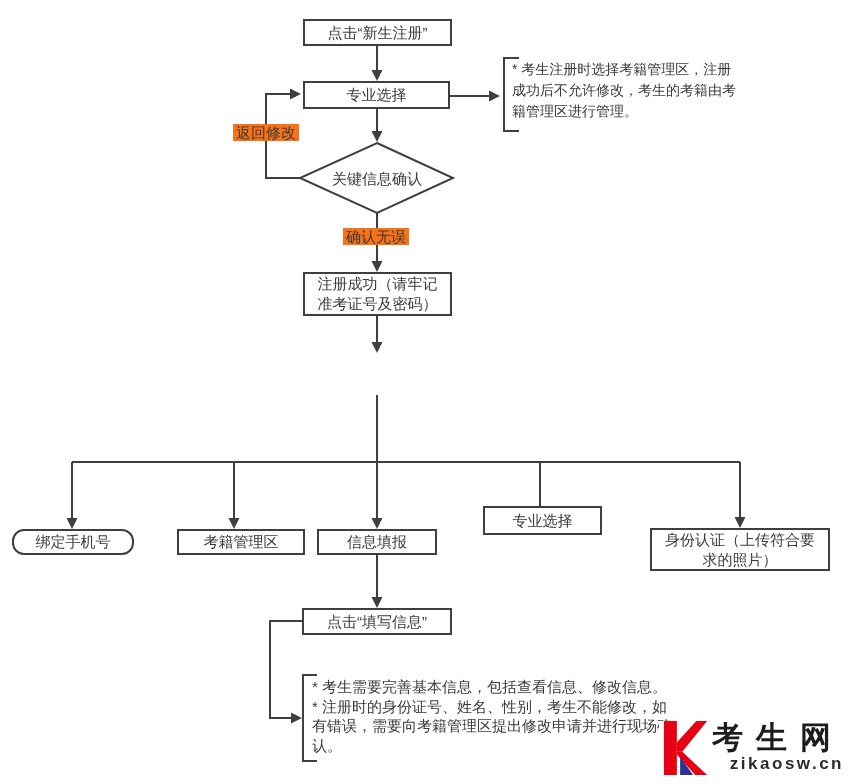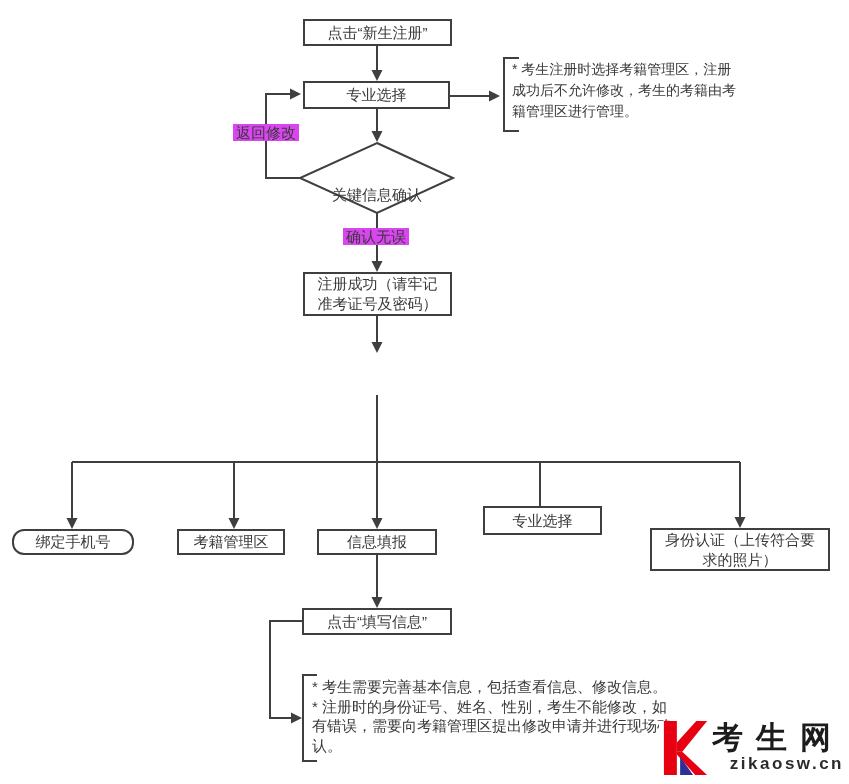--- a/index.html
+++ b/index.html
@@ -27,35 +27,34 @@
     font-size: 15px;
     line-height: 20px;
     display: flex;
     align-items: center;
     justify-content: center;
     text-align: center;
     white-space: pre-line;
   }
   .edge-label {
     position: absolute;
-    background: #d946ef;
+    background: #f97316;
     color: #3a3a3a;
     font-size: 15px;
     line-height: 17px;
     white-space: nowrap;
     padding: 0 2px;
     text-align: center;
   }
   .diamond-label {
     position: absolute;
     color: #3a3a3a;
     font-size: 15px;
     text-align: center;
     white-space: nowrap;
-    margin-top: 16px;
   }
   .note {
     position: absolute;
     color: #3a3a3a;
     white-space: pre-line;
     text-align: left;
   }
   .note-register {
     left: 512px; top: 59px;
     width: 260px;
@@ -143,21 +142,21 @@
   <div class="flow-box" style="left:303px; top:81px; width:147px; height:28px;">专业选择</div>
 
   <div class="diamond-label" style="left:307px; top:170px; width:140px;">关键信息确认</div>
 
   <div class="flow-box" style="left:303px; top:272px; width:149px; height:44px;">注册成功（请牢记
 准考证号及密码）</div>
 
 
   <div class="flow-box" style="left:12px; top:529px; width:122px; height:26px;border-radius:12px;">绑定手机号</div>
 
-  <div class="flow-box" style="left:177px; top:529px; width:108px; height:26px;">考籍管理区</div>
+  <div class="flow-box" style="left:177px; top:529px; width:128px; height:26px;">考籍管理区</div>
 
   <div class="flow-box" style="left:317px; top:529px; width:120px; height:26px;">信息填报</div>
 
   <div class="flow-box" style="left:483px; top:506px; width:119px; height:29px;">专业选择</div>
 
   <div class="flow-box" style="left:650px; top:528px; width:180px; height:43px;">身份认证（上传符合要
 求的照片）</div>
 
   <div class="flow-box" style="left:302px; top:608px; width:150px; height:27px;">点击“填写信息”</div>
 

